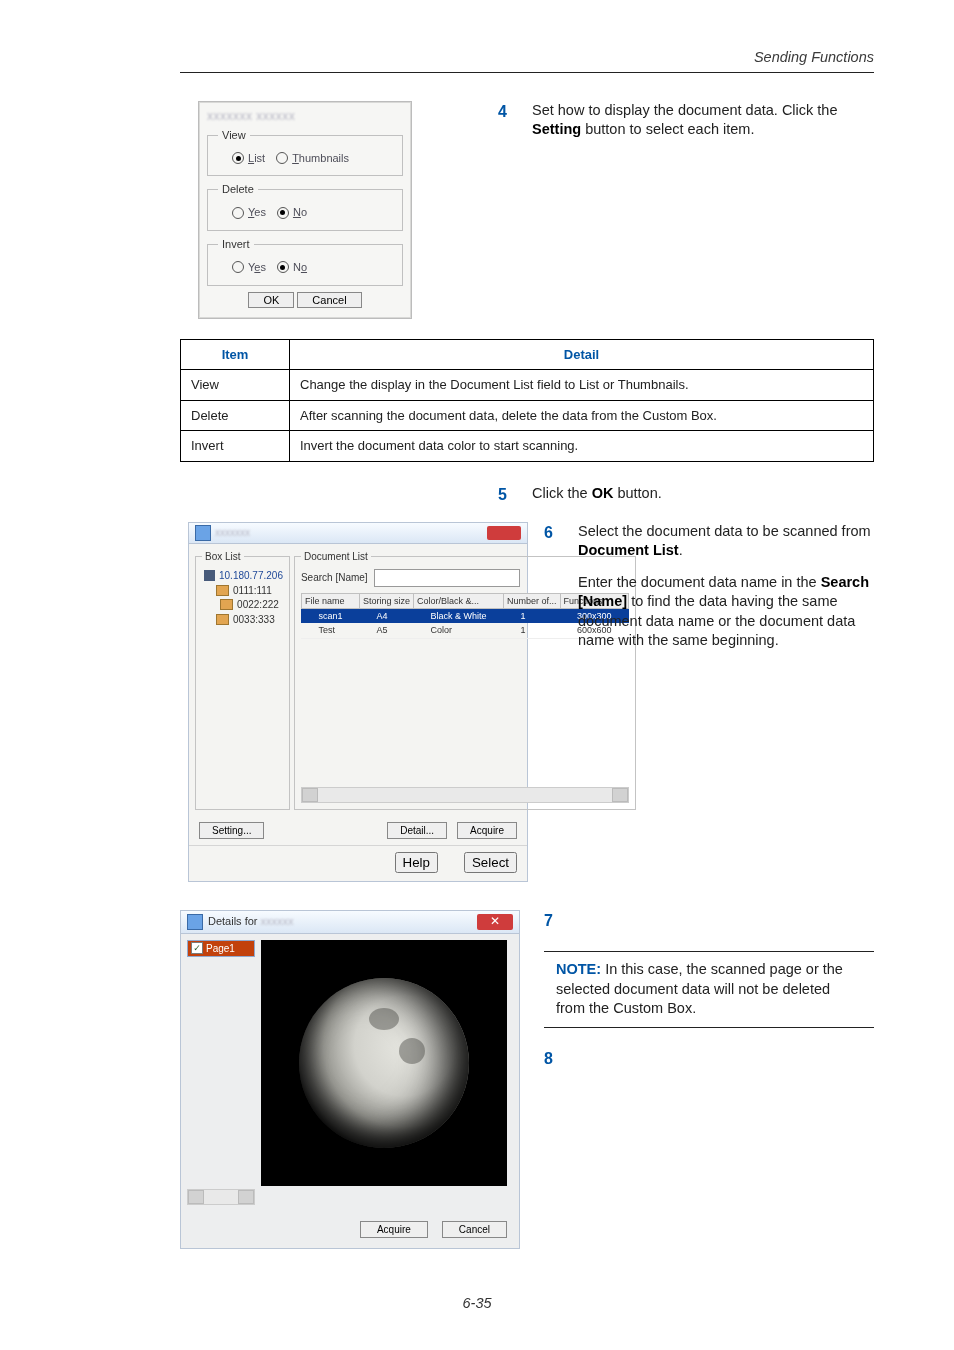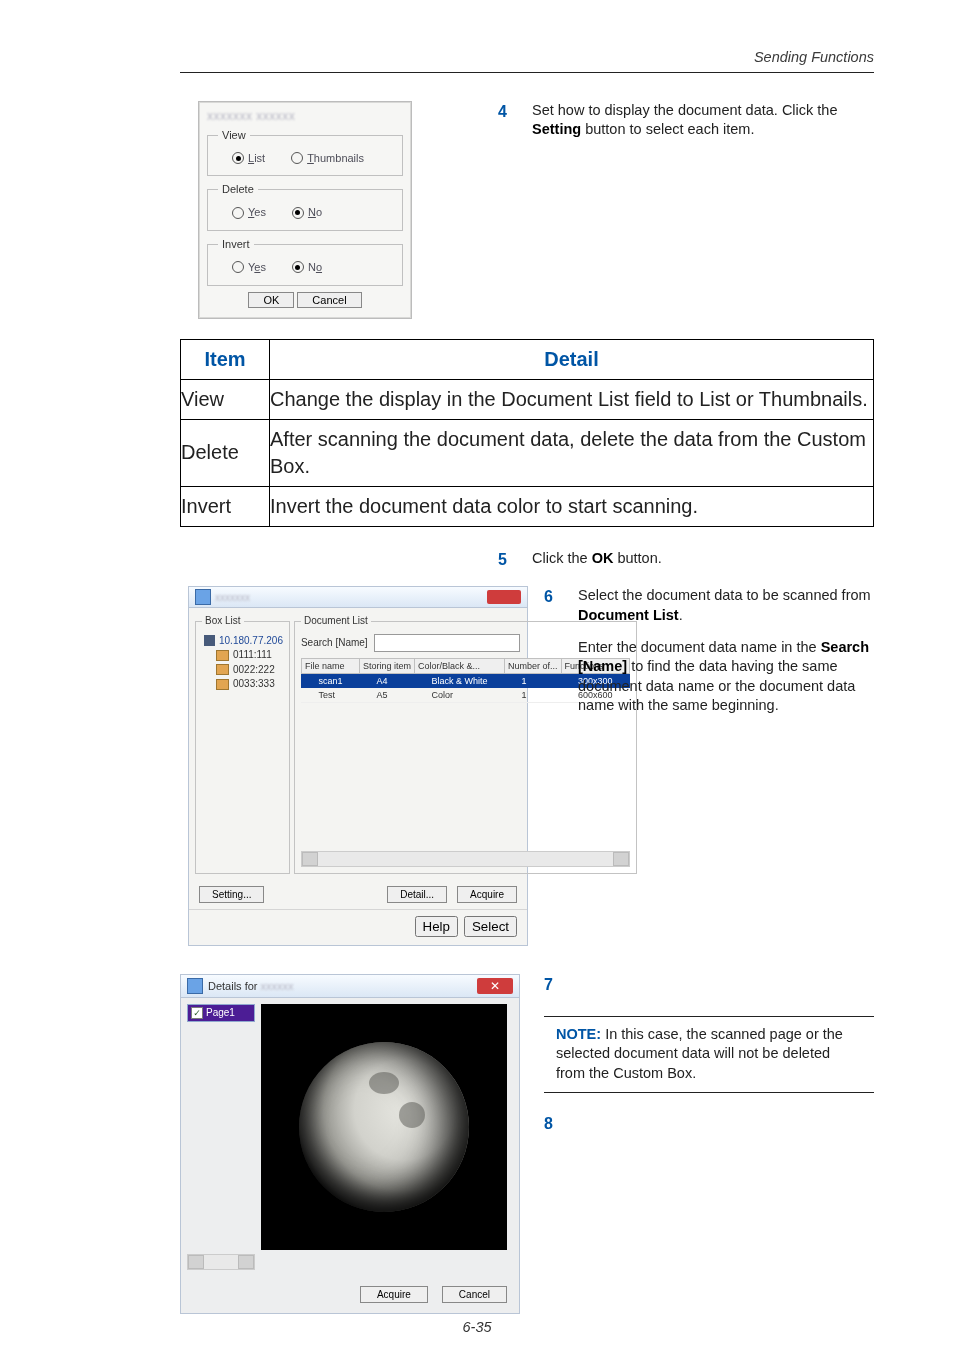--- a/index.html
+++ b/index.html
@@ -56,41 +56,41 @@
   
   .dlg1 {
     width: 196px; border:1px solid #bcbcbc; background:#f6f6f4;
     margin-left: 18px; padding: 6px 8px 10px 8px;
     box-shadow: 0 0 0 1px #d9d9d7 inset;
     font-size: 11px; color:#4e4e59; position:relative;
   }
   .dlg1 .titlebar { color:#b7b7c4; font-size:12px; letter-spacing:.5px; margin-bottom:4px; filter: blur(1px); }
   .dlg1 fieldset { border:1px solid #c0c0c0; margin:4px 0 6px 0; padding:8px 10px 10px 10px;}
   .dlg1 legend { font-size:11px; color:#333; padding:0 4px;}
-  .dlg1 .optrow { display:flex; gap:26px; padding-left:14px;}
+  .dlg1 .optrow { display:flex; gap:11px; padding-left:14px;}
   .dlg1 .btnrow { text-align:center; margin-top:0;}
   .dlg1 button { font-size:11px; padding:1px 14px; border:1px solid #888; background:#efefef; }
 
   .radio { display:inline-flex; align-items:center; gap:4px;}
   .radio .dot { width:10px; height:10px; border:1px solid #555; border-radius:50%; display:inline-flex; align-items:center; justify-content:center;}
   .radio.checked .dot::after { content:""; width:5px; height:5px; border-radius:50%; background:#000;}
   .radio .lbl { font-size:11px; }
   .mn { text-decoration: underline; }
 
   
   .ptable {
     width: 100%;
     border-collapse: collapse;
     margin: 20px 0 22px 0;
   }
   .ptable th, .ptable td {
     border:1px solid #000;
-    padding: 6px 0;
+    padding: 6px 10px;
     vertical-align: middle;
-    font-size: 20px;
+    font-size: 13px;
   }
   .ptable th {
     font-weight: bold;
     color: var(--accent-blue);
     background:#fff;
     text-align:center;
   }
   .ptable td:first-child { width: 88px; }
 
   
@@ -122,33 +122,33 @@
   .dlg2 .doclist .blank { height:148px; border-top:1px solid #eee;}
   .dlg2 .doclist .hscroll { height:14px; background:#e9e9e9; border:1px solid #ccc; position:relative;}
   .dlg2 .doclist .hscroll::before,
   .dlg2 .doclist .hscroll::after { content:""; position:absolute; top:0; width:14px; height:12px; background:#d2d2d2; border:1px solid #bbb;}
   .dlg2 .doclist .hscroll::before{ left:0;}
   .dlg2 .doclist .hscroll::after{ right:0;}
   .dlg2 .ctrls { display:flex; padding:6px 10px 0 10px;}
   .dlg2 .ctrls button { font-size:10px; padding:2px 12px; border:1px solid #888; background:#efefef;}
   .dlg2 .ctrls .grow{ flex:1;}
   .dlg2 .ctrls .rgroup{ display:flex; gap:10px;}
-  .dlg2 .ctrls2 { display:flex; justify-content:flex-end; gap:6px; padding:6px 10px 2px 10px; border-top:1px solid #d5d5d5; margin-top:6px;}
+  .dlg2 .ctrls2 { display:flex; justify-content:flex-end; gap:26px; padding:6px 10px 2px 10px; border-top:1px solid #d5d5d5; margin-top:6px;}
 
   
   .dlg3 {
     width: 338px; border:1px solid #b9c5d6; background:#edeeef;
     font-size: 10px; color:#333; padding-bottom:6px;
   }
   .dlg3 .titlebar { height:22px; background:linear-gradient(#f7fbff,#dbe7f5); border-bottom:1px solid #b9c5d6; display:flex; align-items:center; padding:0 6px; font-size:11px;}
   .dlg3 .titlebar .tico { width:14px; height:14px; background:#6aa3e6; margin-right:5px; border:1px solid #3a6aa6;}
   .dlg3 .titlebar .close { margin-left:auto; width:36px; height:16px; background:#cf3c3c; border-radius:2px; color:#fff; display:flex; align-items:center; justify-content:center; font-size:12px;}
   .dlg3 .body { display:flex; padding:6px;}
   .dlg3 .pages { width:68px; margin-right:6px;}
-  .dlg3 .pages .pgrow { display:flex; align-items:center; gap:3px; background:#4c1d95; color:#fff; padding:1px 3px; border:1px solid #90a9cf;}
+  .dlg3 .pages .pgrow { display:flex; align-items:center; gap:3px; background:#c2410c; color:#fff; padding:1px 3px; border:1px solid #90a9cf;}
   .dlg3 .pages .chk { width:10px; height:10px; border:1px solid #7b7b7b; background:#fff; display:flex; align-items:center; justify-content:center;}
   .dlg3 .pages .chk::after { content:"\2713"; font-size:9px; color:#2a5a2a; line-height:9px;}
   .dlg3 .pages .pgblank { height:232px; border-top:none;}
   .dlg3 .pages .hscroll { height:14px; background:#e9e9e9; border:1px solid #ccc; position:relative;}
   .dlg3 .pages .hscroll::before,
   .dlg3 .pages .hscroll::after { content:""; position:absolute; top:0; width:14px; height:12px; background:#d2d2d2; border:1px solid #bbb;}
   .dlg3 .pages .hscroll::before{ left:0;}
   .dlg3 .pages .hscroll::after{ right:0;}
   .dlg3 .preview {
     width: 246px; height: 246px; background:#000;
@@ -305,41 +305,41 @@
             <legend>Box List</legend>
             <ul>
               <li>
                   <span class="ico-cube"></span>
                   <span class="root">10.180.77.206</span>
                 </li>
               <li style="padding-left:12px;">
                   <span class="ico-box"></span>
                   <span>0111:111</span>
                 </li>
-              <li style="padding-left:12px;">
+              <li style="padding-left:12px;justify-content:center;">
                   <span class="ico-box"></span>
                   <span>0022:222</span>
                 </li>
               <li style="padding-left:12px;">
                   <span class="ico-box"></span>
                   <span>0033:333</span>
                 </li>
             </ul>
           </fieldset>
           <fieldset class="legendset doclist">
             <legend>Document List</legend>
             <div class="srch">
               <span>Search [Name]</span>
               <input placeholder="" style="">
             </div>
             <table>
               <tbody>
                   <tr>
                 <th>File name</th>
-                <th>Storing item</th>
+                <th>Storing size</th>
                 <th>Color/Black &amp;...</th>
                 <th>Number of...</th>
                 <th>Functions</th>
               </tr>
               <tr class="sel">
                 <td>scan1</td>
                     <td>A4</td>
                     <td>Black &amp; White</td>
                     <td>1</td>
                     <td>300x300</td>

